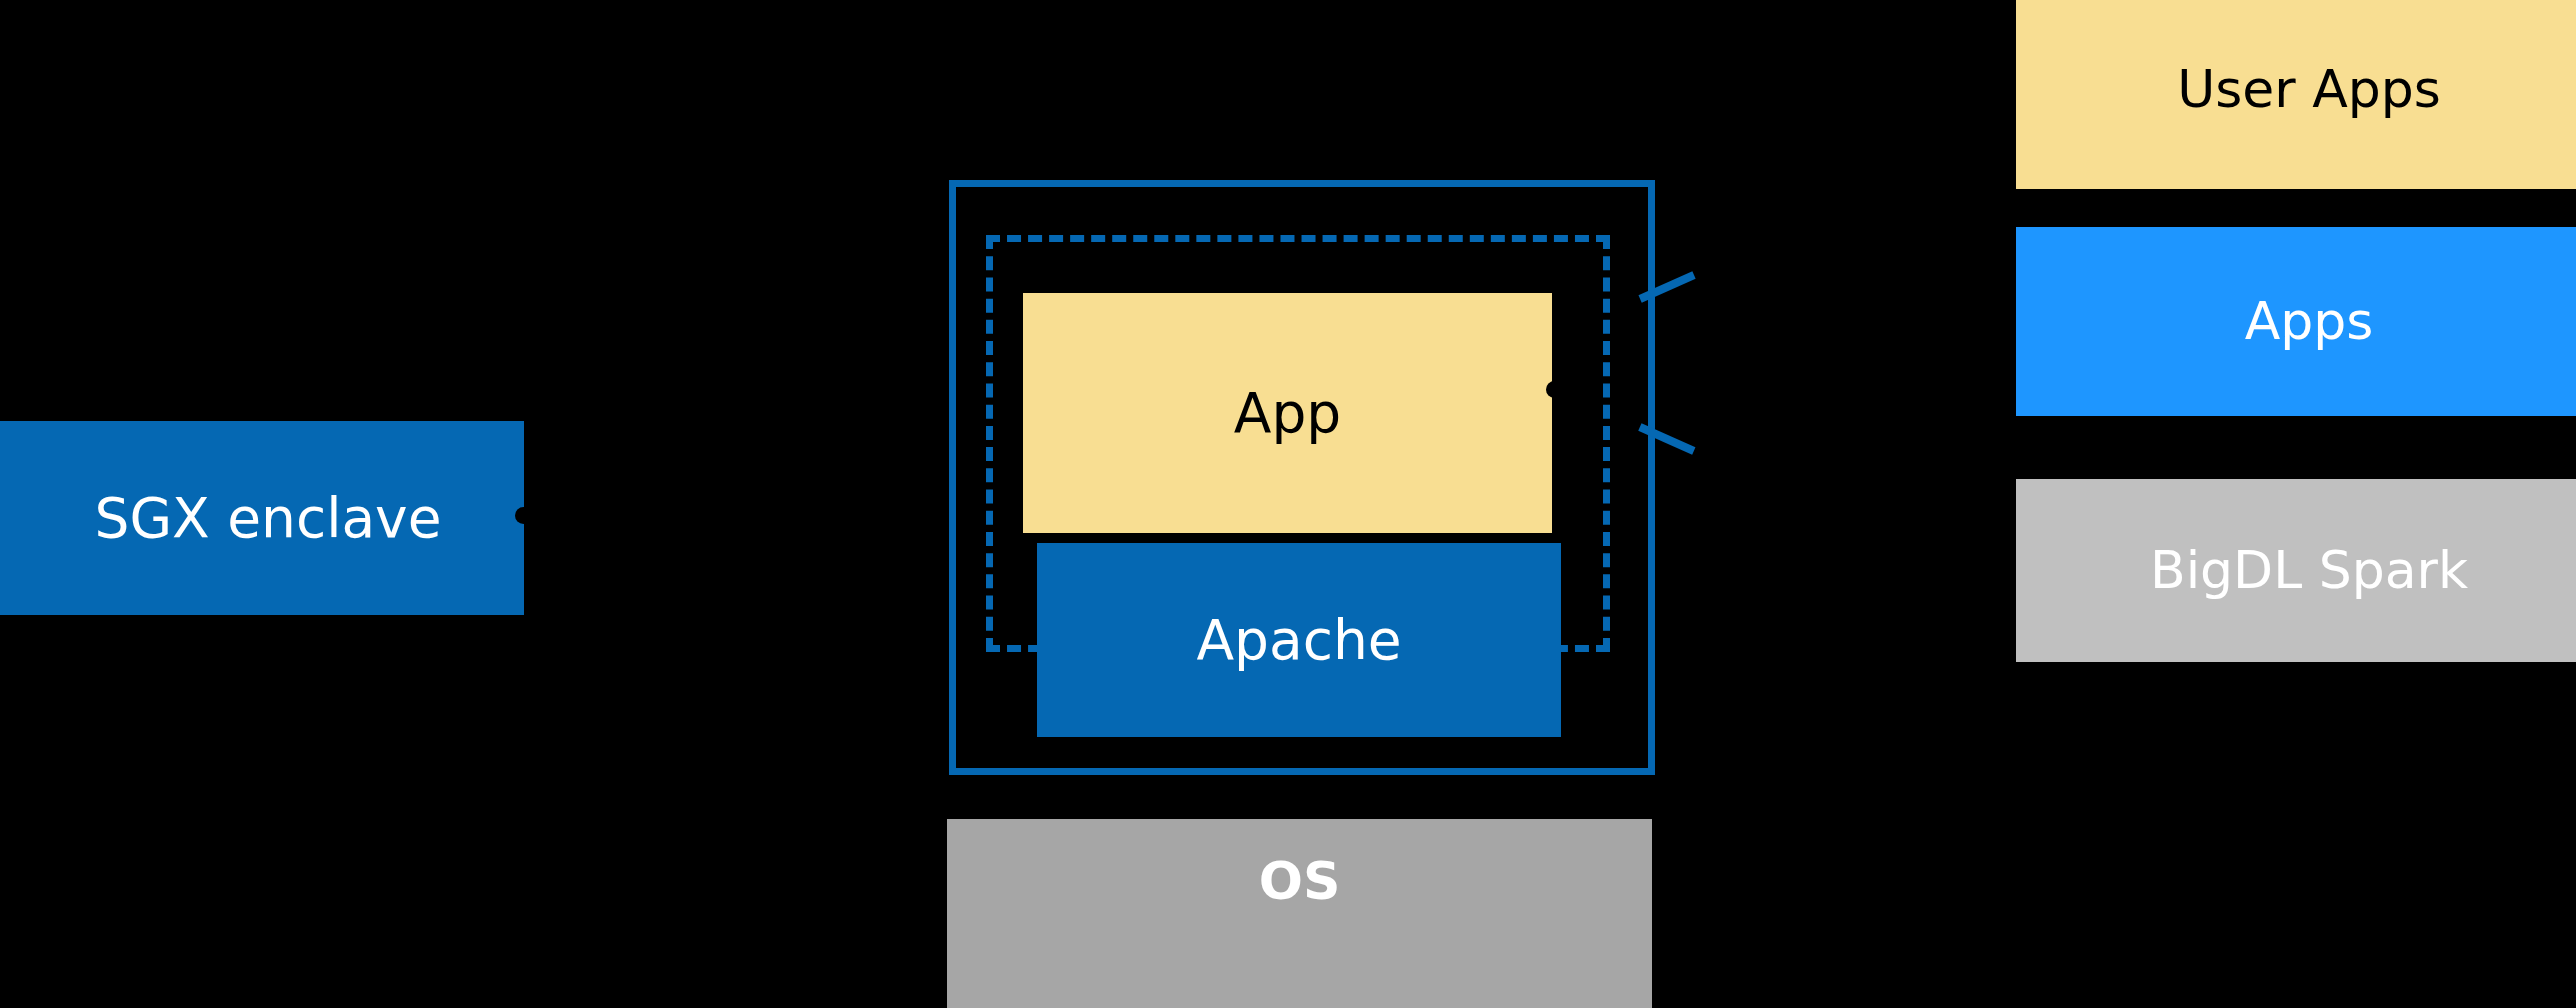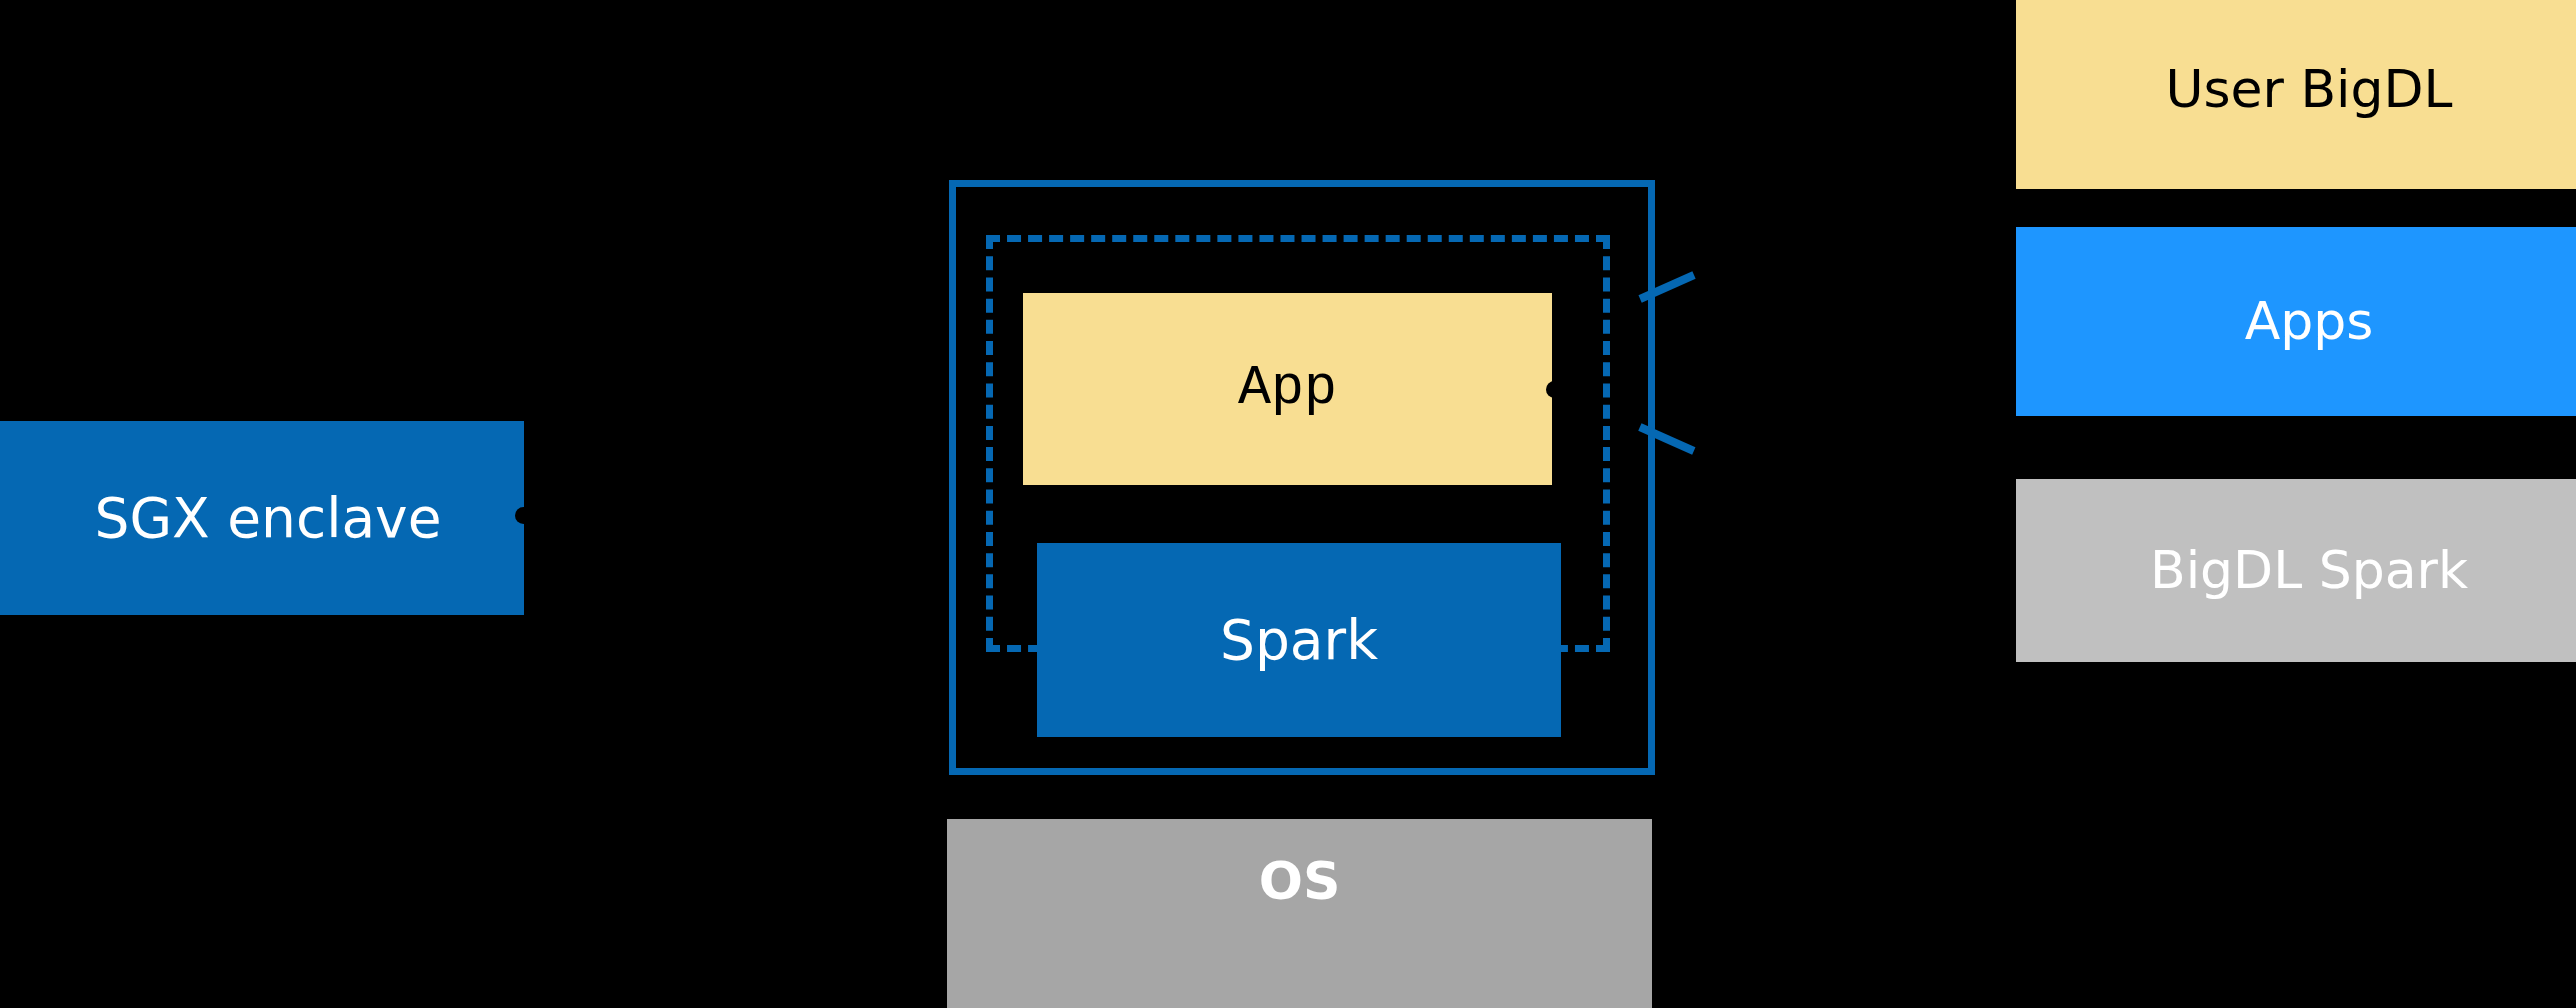--- a/index.html
+++ b/index.html
@@ -74,25 +74,24 @@
     border: 7.5px dashed #0568B3;
     box-sizing: border-box;
     background: transparent;
   }
 
   
   #app-box {
     left: 1023px;
     top: 293px;
     width: 529px;
-    height: 192px;
+    height: 240px;
     background: #F8DE92;
     color: #000000;
     font-size: 55px;
-    font-family: Liberation Mono, monospace;
   }
 
   
   #libos-box {
     left: 1037px;
     top: 543px;
     width: 524px;
     height: 194px;
     background: #0568B3;
     color: #FFFFFF;
@@ -187,32 +186,32 @@
   <div id="enclave-outer-frame"></div>
 
   <div id="enclave-dashed-frame"></div>
 
   <div class="box" id="app-box">
     <span>App</span>
   </div>
   <div id="app-connector-dot"></div>
 
   <div class="box" id="libos-box">
-    <span>Spark</span>
+    <span>Apache</span>
   </div>
 
   <div class="box" id="os-box">
     <span>OS</span>
   </div>
 
   <div class="leader-line" id="leader-line-upper"></div>
   <div class="leader-line" id="leader-line-lower"></div>
 
   <div class="box" id="user-apps-box">
-    <span>User BigDL</span>
+    <span>User Apps</span>
   </div>
 
   <div class="box" id="bigdl-box">
     <span>Apps</span>
   </div>
 
   <div class="box" id="apache-spark-box">
     <span>BigDL Spark</span>
   </div>
 

